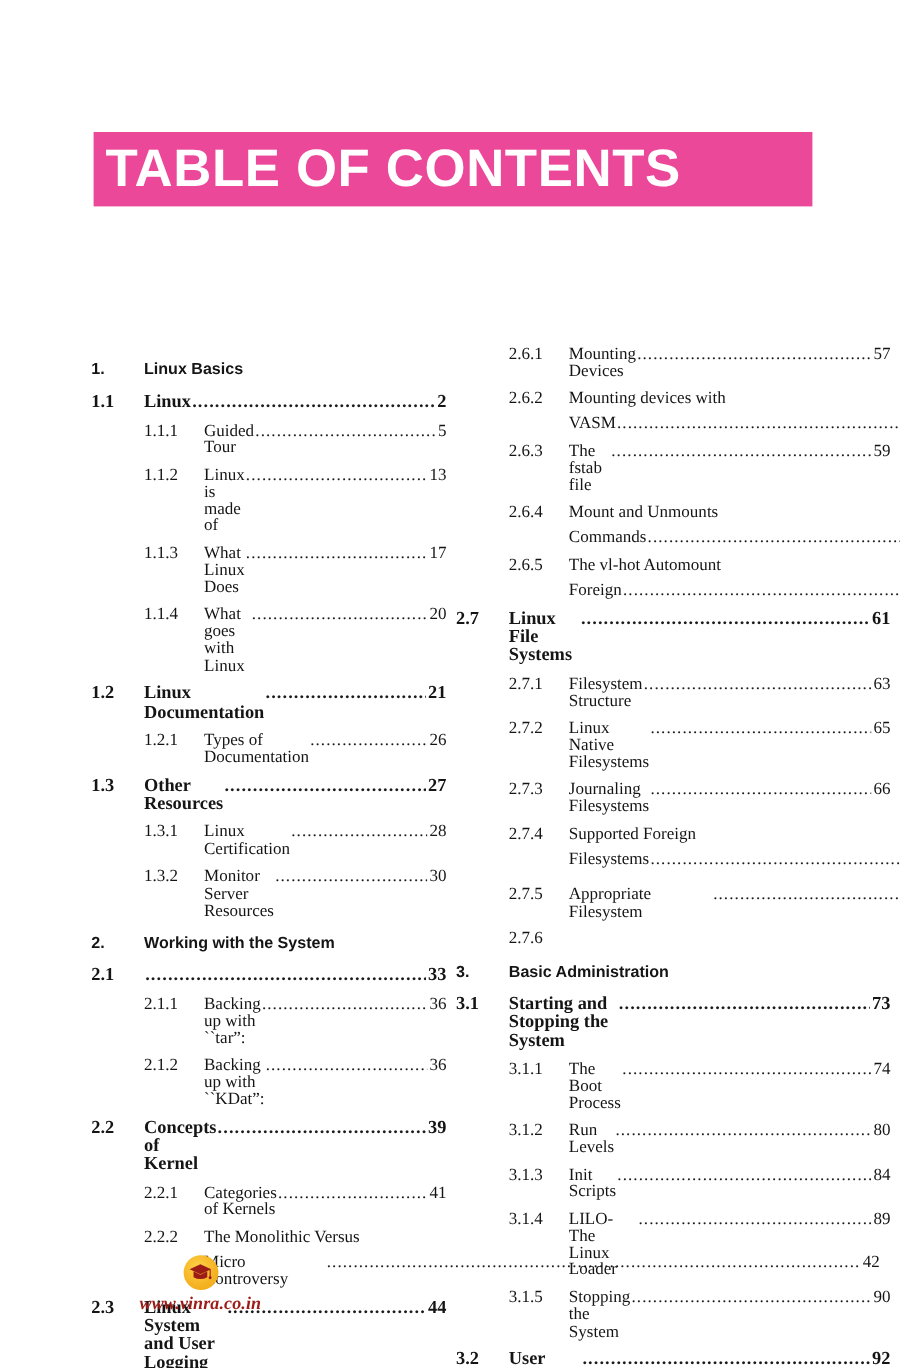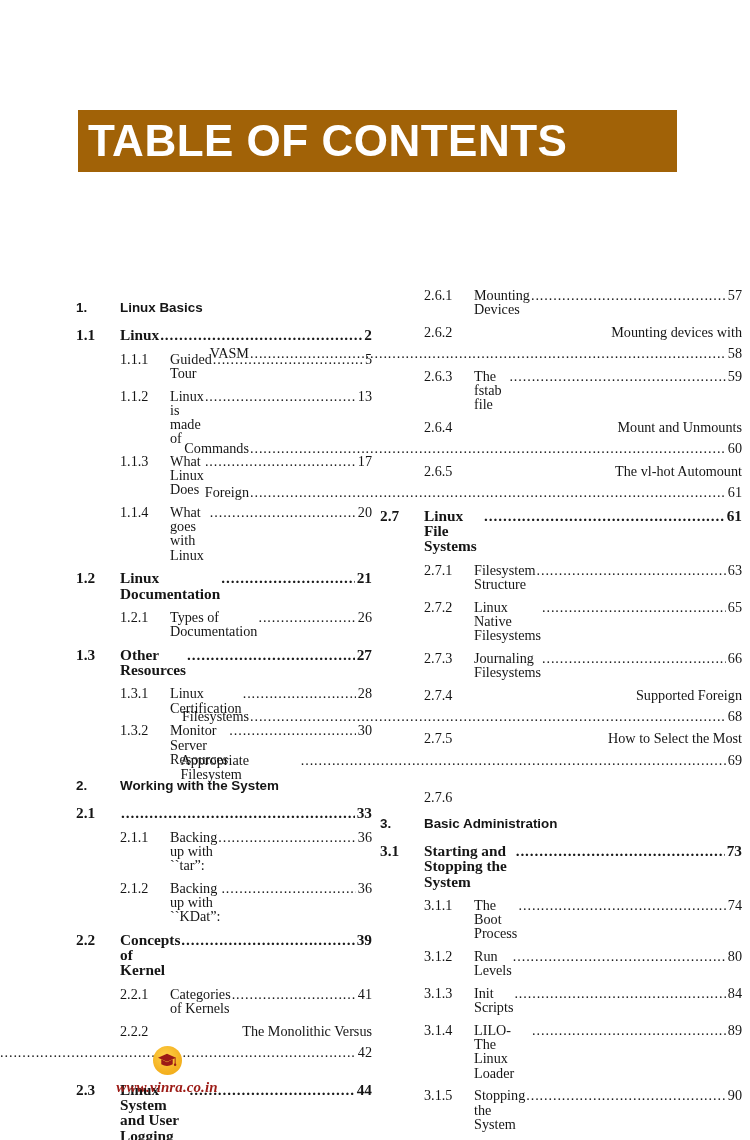--- a/index.html
+++ b/index.html
@@ -123,21 +123,21 @@
   
   .lvl-sub {
     font-size: 14.2px;
     margin-bottom: 8.5px;
   }
   .lvl-sub .toc-num { width: 50px; margin-left: 44px; }
 
   
   .toc-entry.wrap .toc-body {
     flex-direction: column;
-    align-items: flex-end;
+    align-items: flex-start;
   }
   .toc-entry.wrap .toc-line1 {
     display: block;
   }
   .toc-entry.wrap .toc-line2 {
     display: flex;
     flex-direction: row;
     align-items: baseline;
     margin-top: 7px;
   }
@@ -174,21 +174,21 @@
     font-weight: bold;
     font-size: 15px;
     color: #9c1b16;
     letter-spacing: 0.1px;
     white-space: nowrap;
   }
 </style>
 </head>
 <body style="background: rgb(255, 255, 255);">
 
-<div id="toc-banner" style="background: #a16207;">
+<div id="toc-banner" style="background: #ec4899;">
   <div id="toc-banner-title" style="color: rgb(255, 255, 255);">TABLE OF CONTENTS</div>
 </div>
 
 <div id="toc-columns">
   <div class="toc-column" id="toc-column-left">
       <div class="toc-entry lvl-chapter">
         <span class="toc-num">1.</span>
         <span class="toc-body">
           <span class="toc-title">Linux Basics</span>
         </span>
@@ -427,21 +427,20 @@
           <span class="toc-line2">
             <span class="toc-title">Filesystems</span>
             <span class="toc-leader">...........................................................................................................</span>
             <span class="toc-page">68</span>
           </span>
         </span>
       </div>
       <div class="toc-entry lvl-sub wrap">
         <span class="toc-num">2.7.5</span>
         <span class="toc-body">
-          <span class="toc-line1">How to Select the Most</span>
           <span class="toc-line2">
             <span class="toc-title">Appropriate Filesystem</span>
             <span class="toc-leader">...........................................................................................................</span>
             <span class="toc-page">69</span>
           </span>
         </span>
       </div>
       <div class="toc-entry lvl-sub noleader">
         <span class="toc-num">2.7.6</span>
       </div>

